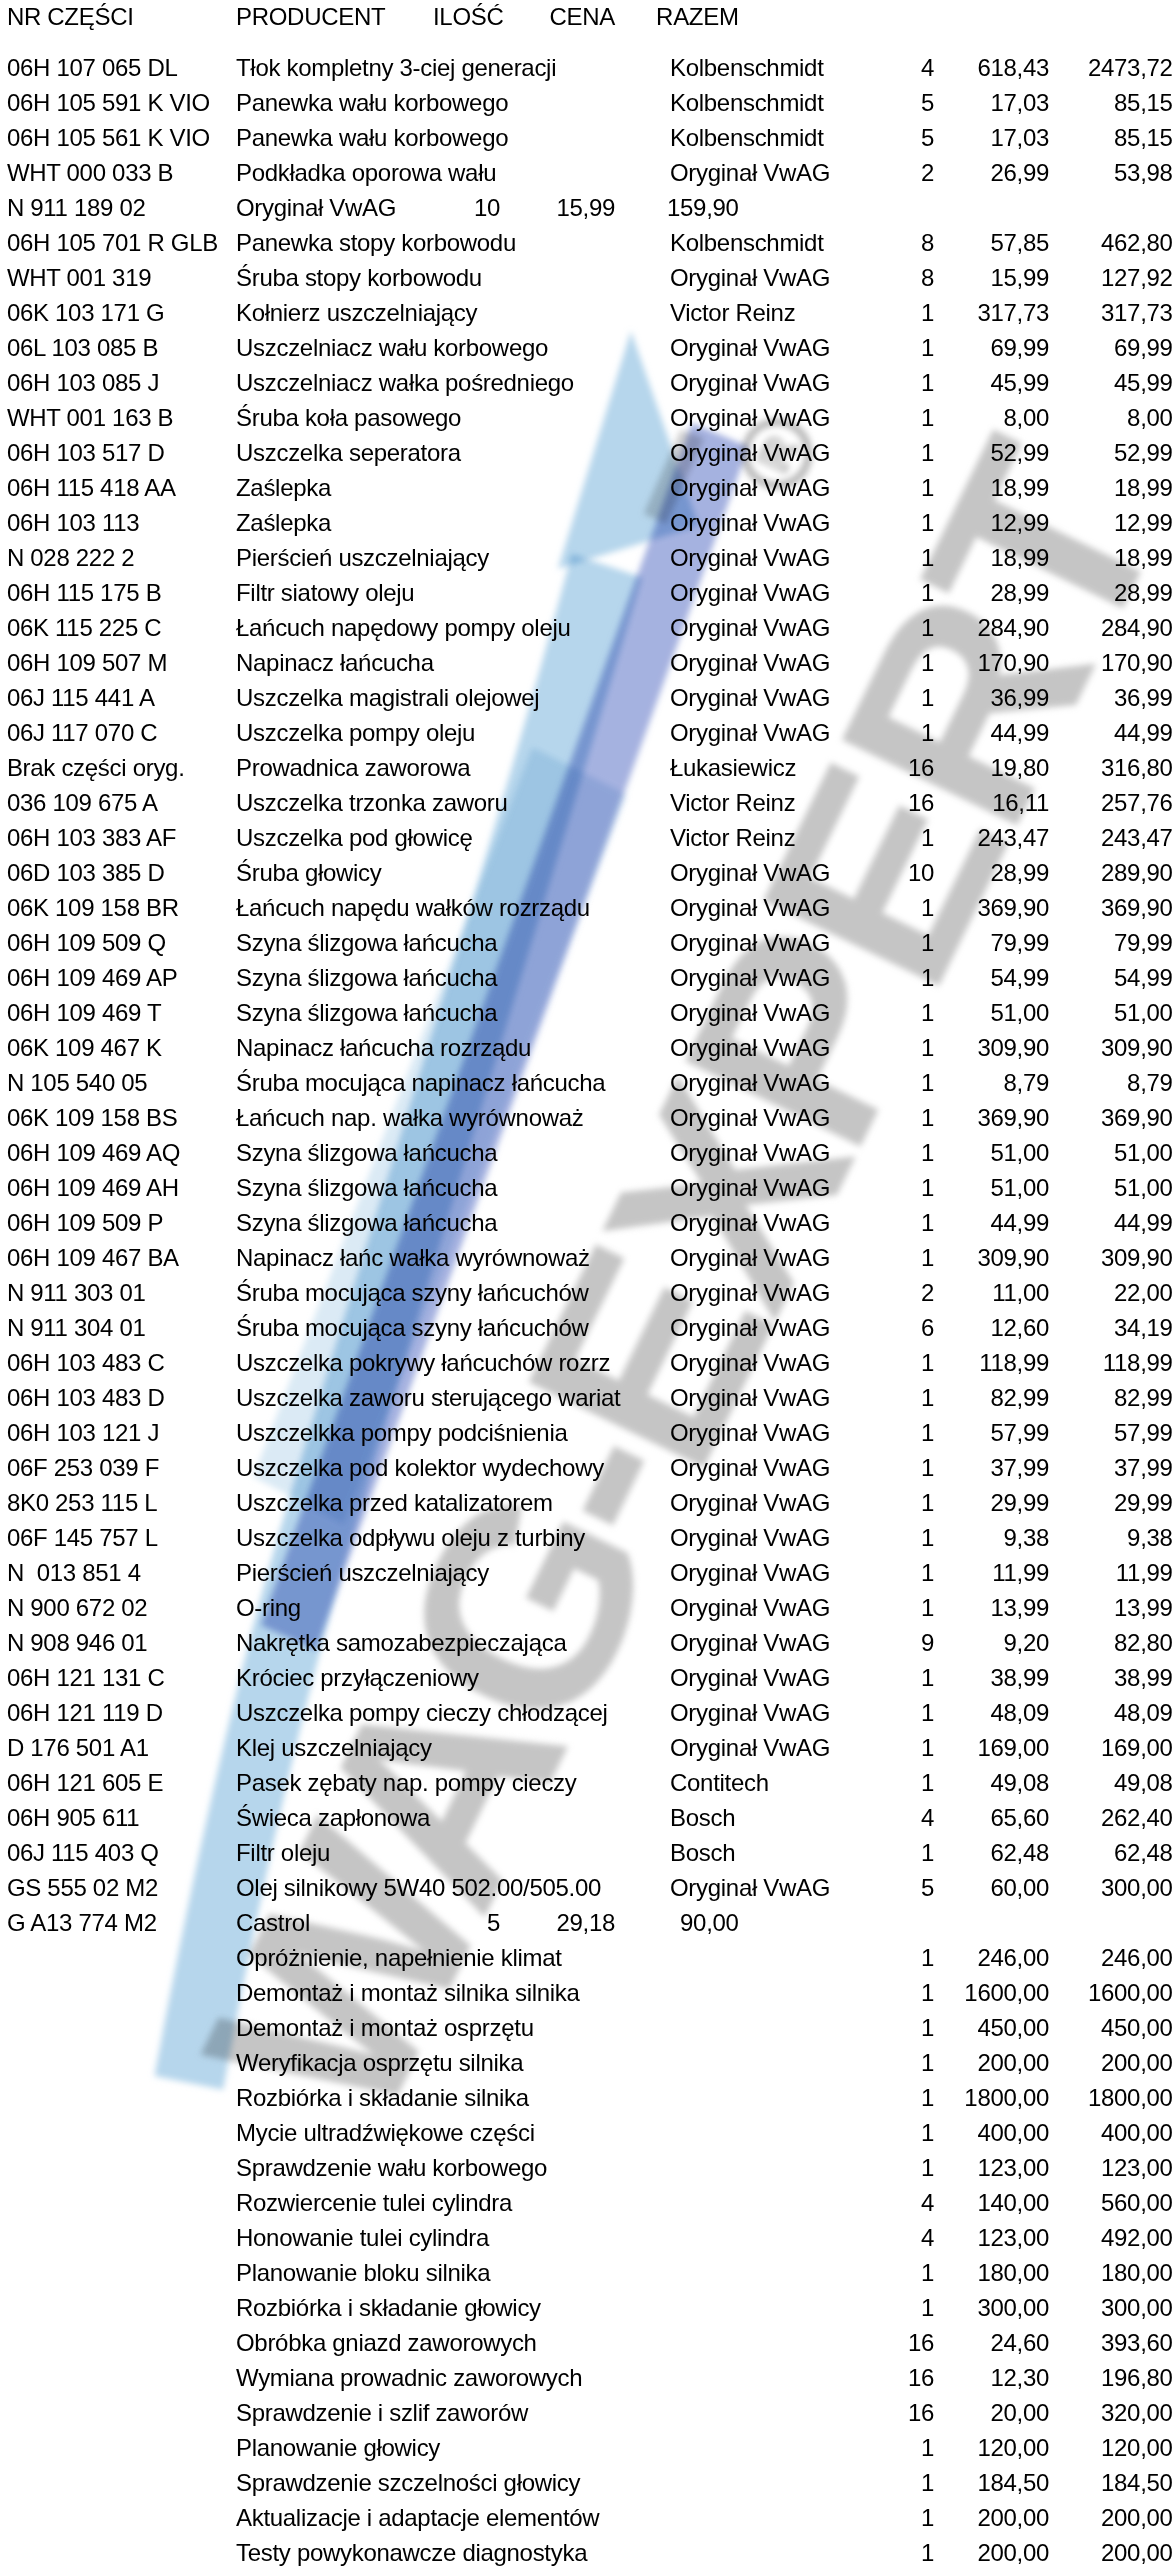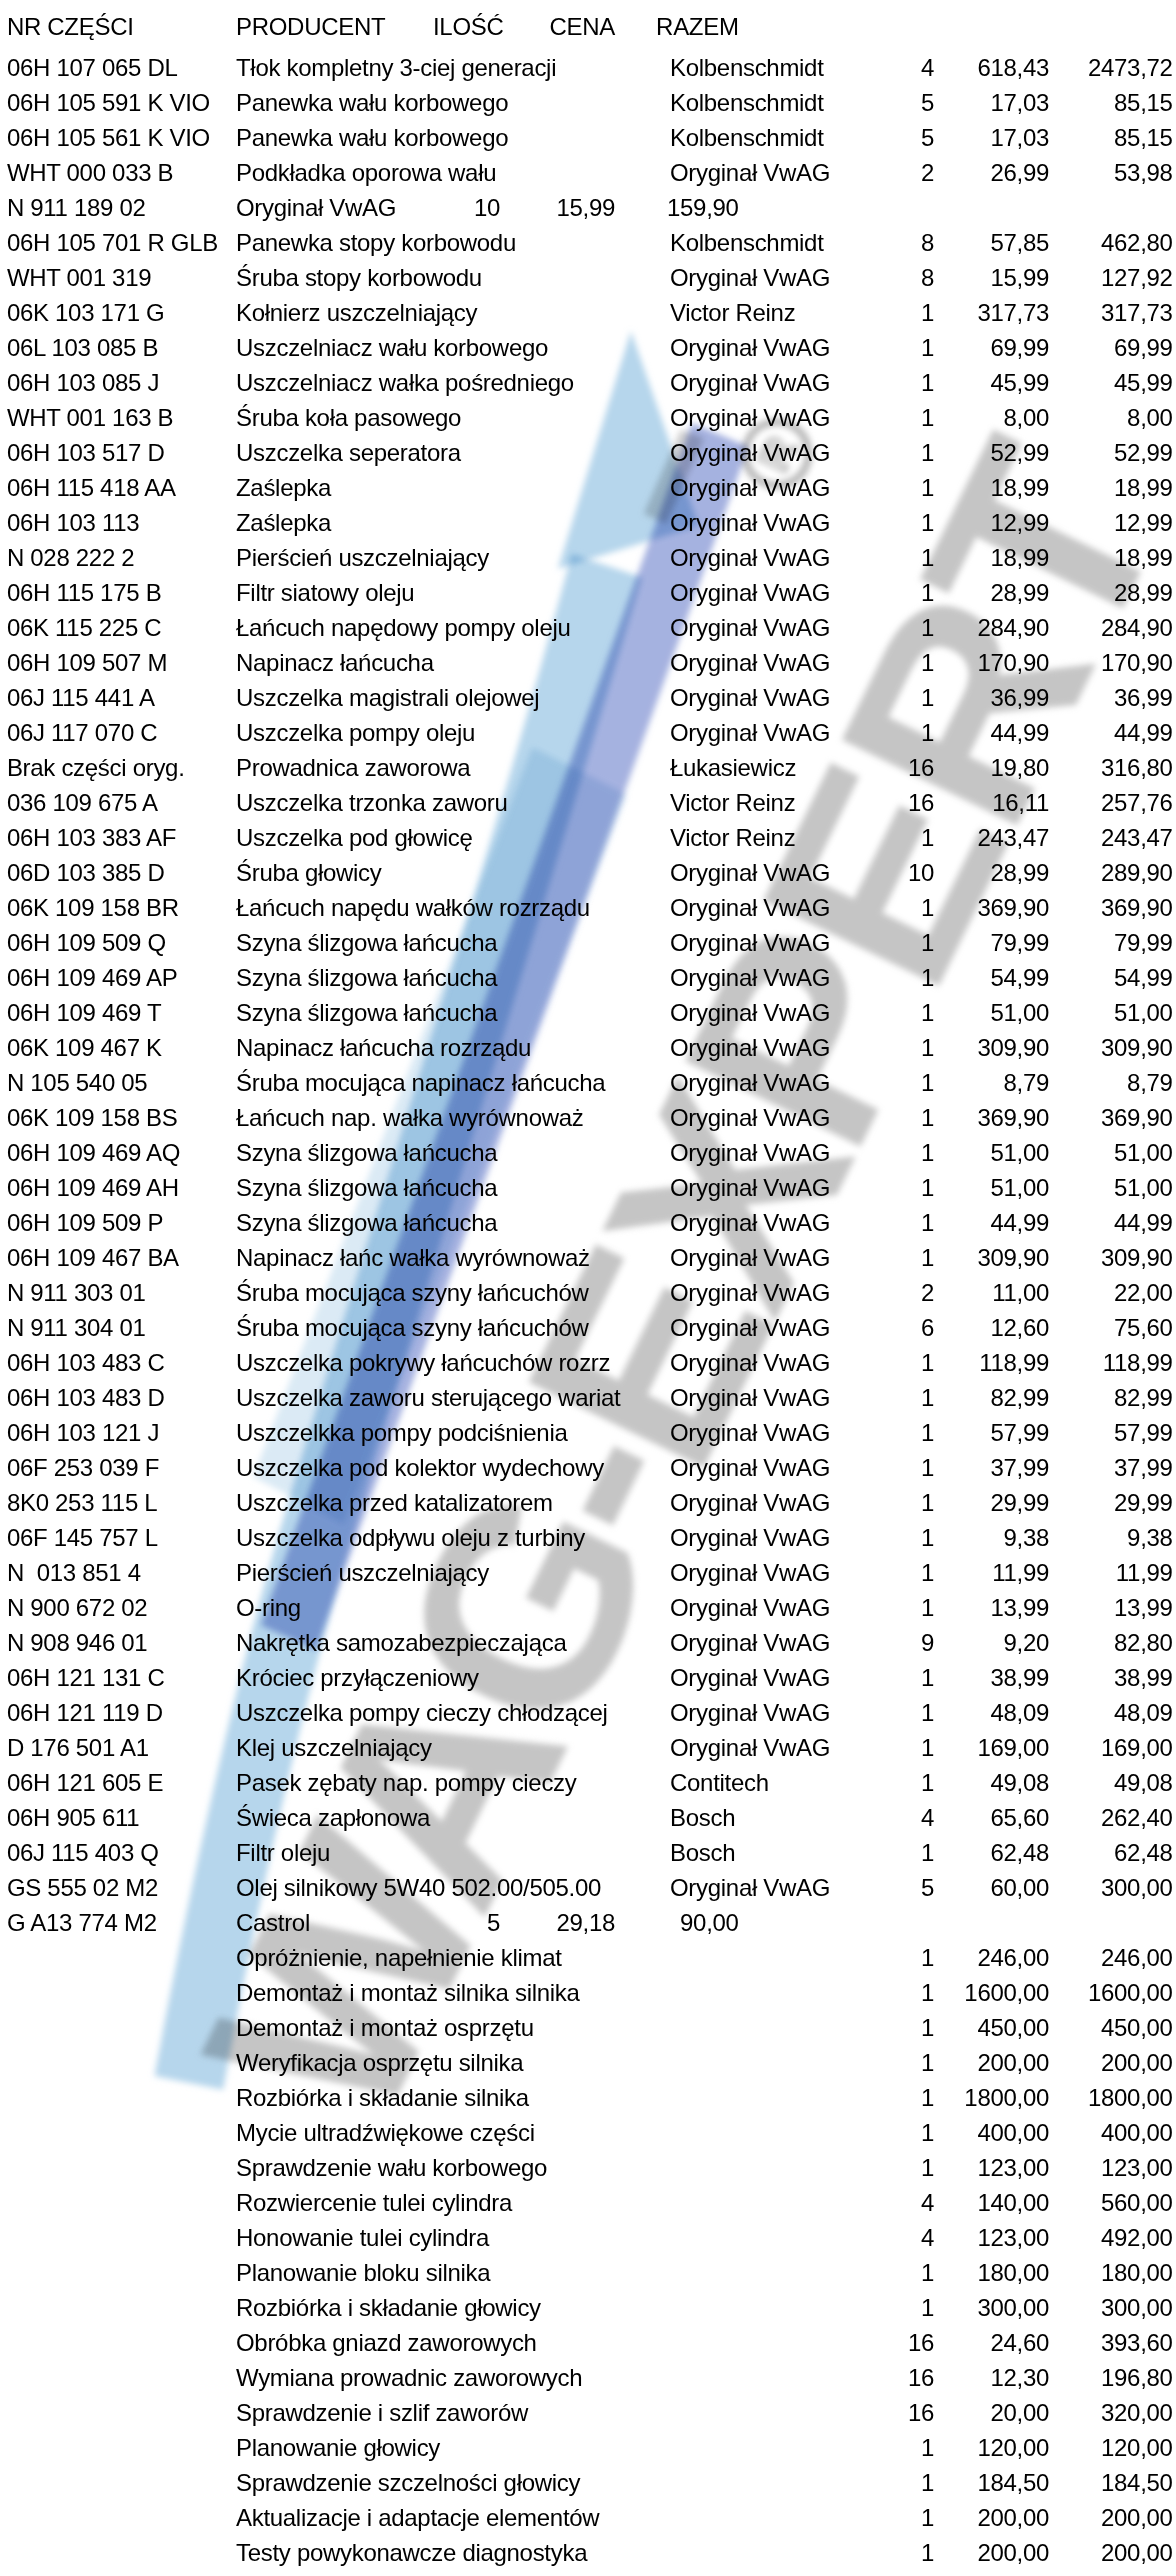--- a/index.html
+++ b/index.html
@@ -3,21 +3,21 @@
 <meta charset="utf-8">
 <style>
   html, body { margin:0; padding:0; }
   body {
     width:1176px; height:2576px; position:relative; overflow:hidden;
     background:#ffffff; color:#000;
     font-family:"Liberation Sans","DejaVu Sans",sans-serif;
   }
   .sheet { position:absolute; inset:0; z-index:1; }
   .thead, .row, .tfoot { display:flex; width:1176px; }
-  .thead { height:50px; align-items:center; padding-top:3.4px; box-sizing:border-box; }
+  .thead { height:50px; align-items:flex-start; padding-top:3.4px; box-sizing:border-box; }
   .row   { height:35px; line-height:35px; }
   .tfoot { height:34px; line-height:34px; margin-top:6.9px; }
   .cell  { display:block; white-space:pre; font-size:24px; letter-spacing:-0.3px; overflow:visible; box-sizing:border-box; }
   .c-nr    { width:236px; padding-left:6.9px; }
   .c-name  { width:434px; }
   .c-prod  { width:197px; }
   .c-qty   { width:67px;  text-align:right; }
   .c-price { width:115px; text-align:right; }
   .c-total { width:127px; text-align:right; padding-right:3.4px; }
   .watermark {
@@ -326,21 +326,21 @@
         <span class="cell c-qty">2</span>
         <span class="cell c-price">11,00</span>
         <span class="cell c-total">22,00</span>
       </div>
       <div class="row">
         <span class="cell c-nr">N 911 304 01</span>
         <span class="cell c-name">Śruba mocująca szyny łańcuchów</span>
         <span class="cell c-prod">Oryginał VwAG</span>
         <span class="cell c-qty">6</span>
         <span class="cell c-price">12,60</span>
-        <span class="cell c-total">75,60</span>
+        <span class="cell c-total">34,19</span>
       </div>
       <div class="row">
         <span class="cell c-nr">06H 103 483 C</span>
         <span class="cell c-name">Uszczelka pokrywy łańcuchów rozrz</span>
         <span class="cell c-prod">Oryginał VwAG</span>
         <span class="cell c-qty">1</span>
         <span class="cell c-price">118,99</span>
         <span class="cell c-total">118,99</span>
       </div>
       <div class="row">

